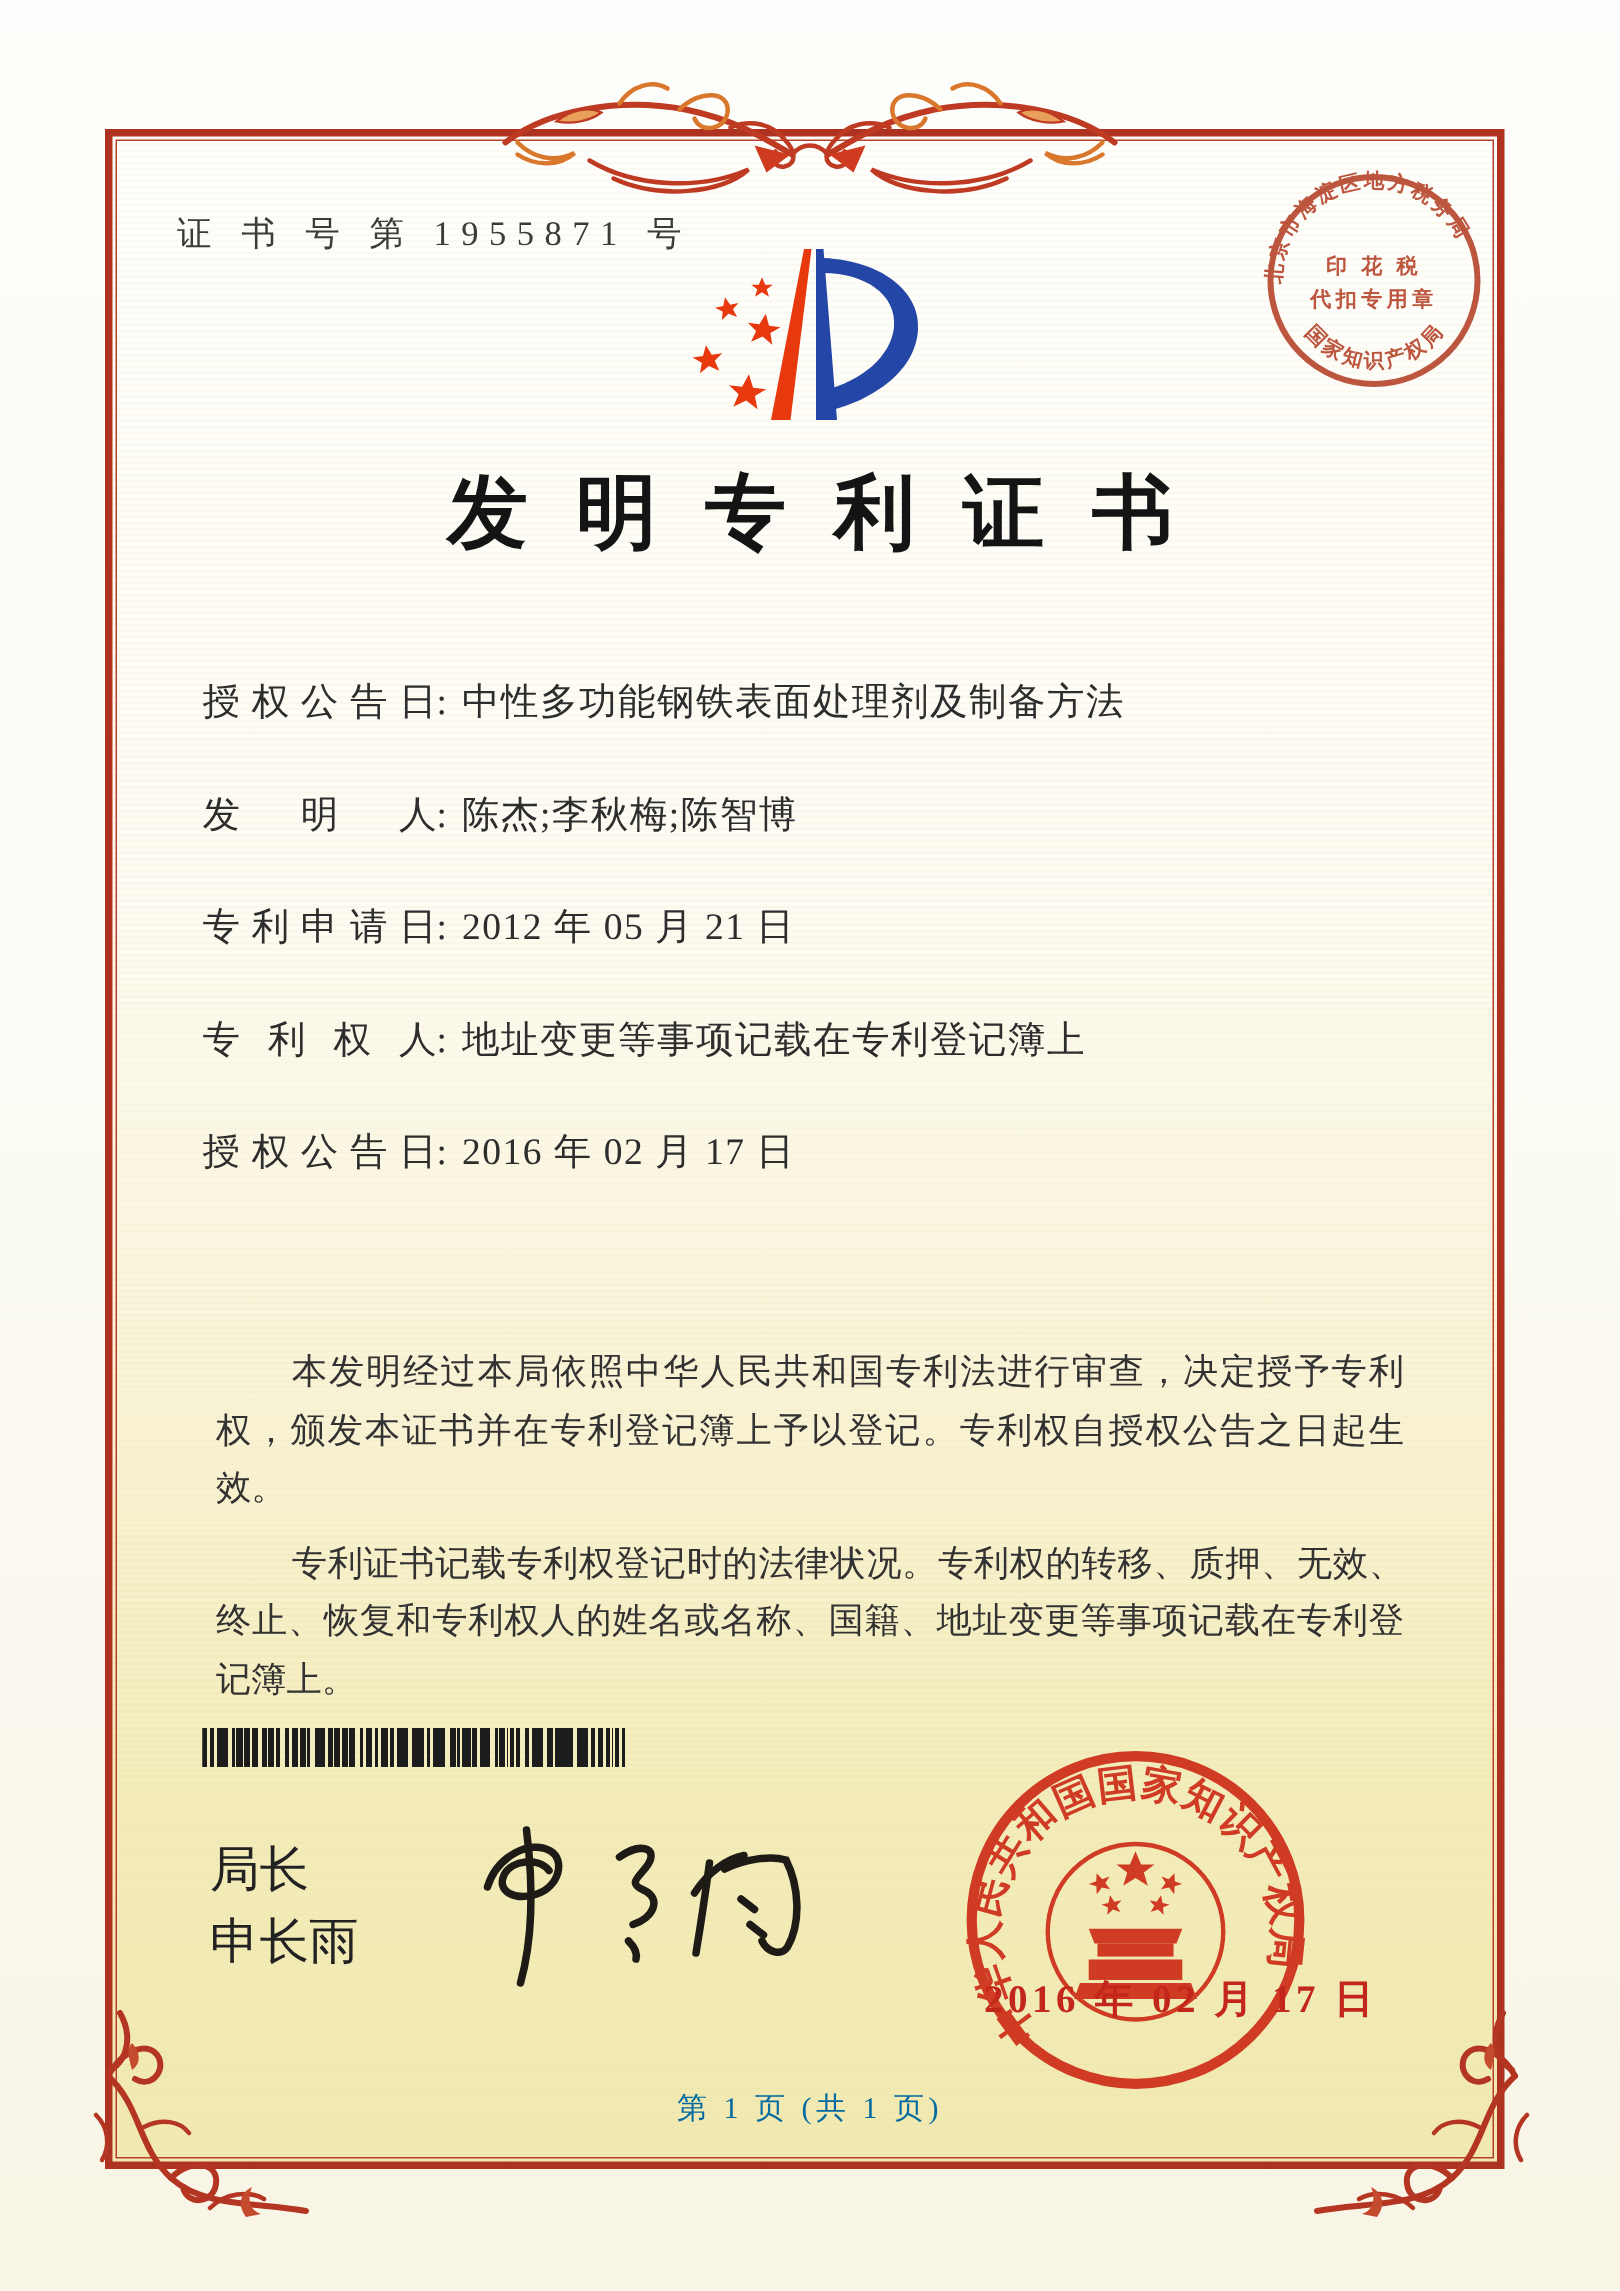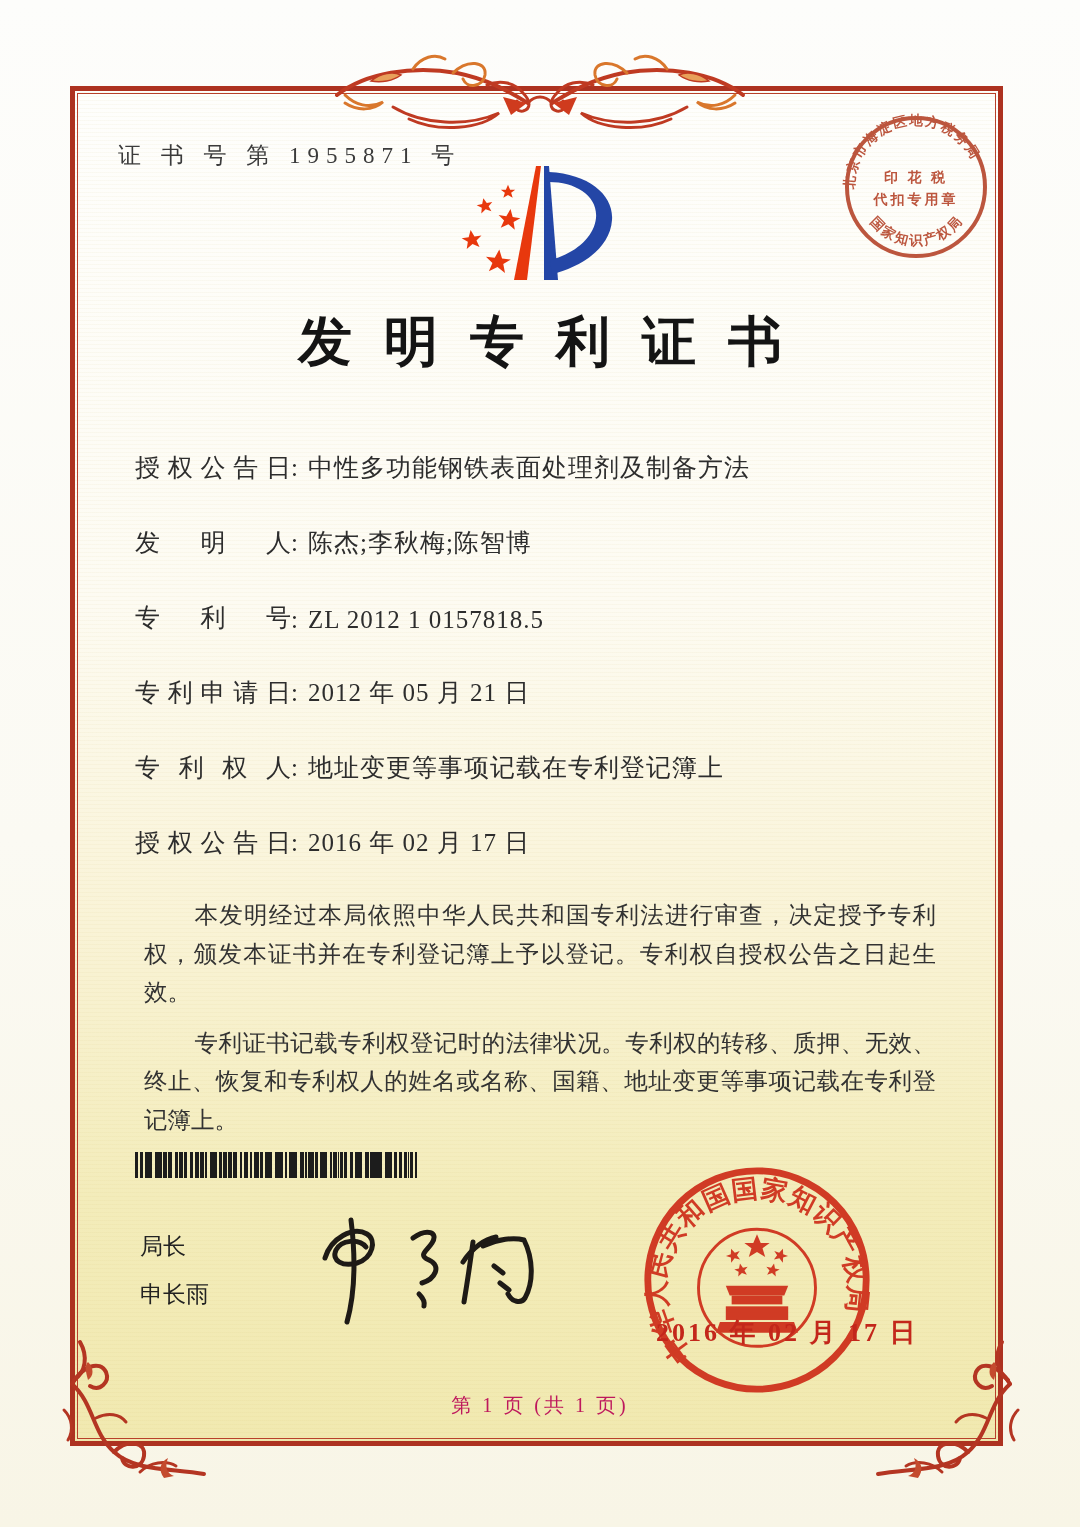--- a/index.html
+++ b/index.html
@@ -33,27 +33,27 @@
            text-align:justify;color:#323232;}
 
   .barcode{position:absolute;left:135px;top:1152px;width:282px;height:26px;
     background:
       repeating-linear-gradient(90deg,#1c1c1c 0 2px,rgba(0,0,0,0) 2px 5px),
       repeating-linear-gradient(90deg,#1c1c1c 0 3px,rgba(0,0,0,0) 3px 11px),
       repeating-linear-gradient(90deg,#1c1c1c 0 1px,rgba(0,0,0,0) 1px 7px),
       repeating-linear-gradient(90deg,rgba(0,0,0,0) 0 13px,#1c1c1c 13px 16px);}
 
   .signer{position:absolute;left:140px;top:1222px;font-family:"Liberation Sans","DejaVu Sans",sans-serif;
-          font-size:23px;color:#222;line-height:48px;}
+          font-size:33px;color:#222;line-height:48px;}
 
   .seal-date{position:absolute;left:656px;top:1315px;font-size:26px;color:#c3271b;
              letter-spacing:3px;font-weight:bold;z-index:6;}
 
   .footer{position:absolute;left:0;top:1392px;width:100%;text-align:center;
-          font-size:20px;letter-spacing:3px;color:#be185d;}
+          font-size:20px;letter-spacing:3px;color:#0369a1;}
 
   svg{position:absolute;overflow:visible;}
   .svg-dragons{left:335px;top:45px;}
   .svg-logo{left:452px;top:158px;}
   .svg-stamp{left:841px;top:112px;}
   .svg-seal{left:640px;top:1163px;z-index:5;}
   .svg-sign{left:295px;top:1182px;}
   .svg-corner-l{left:44px;top:1322px;}
   .svg-corner-r{left:868px;top:1322px;}
 
@@ -116,23 +116,20 @@
   </svg>
 
   <div class="title">发明专利证书</div>
 
   <div class="fields">
     <div class="field-row">
       <span class="flabel">授权公告日</span><span class="fcolon">:</span><span class="fvalue">中性多功能钢铁表面处理剂及制备方法</span>
     </div>
     <div class="field-row">
       <span class="flabel">发明人</span><span class="fcolon">:</span><span class="fvalue">陈杰;李秋梅;陈智博</span>
-    </div>
-    <div class="field-row">
-      <span class="flabel">专利号</span><span class="fcolon">:</span><span class="fvalue">ZL 2012 1 0157818.5</span>
     </div>
     <div class="field-row">
       <span class="flabel">专利申请日</span><span class="fcolon">:</span><span class="fvalue">2012 年 05 月 21 日</span>
     </div>
     <div class="field-row">
       <span class="flabel">专利权人</span><span class="fcolon">:</span><span class="fvalue">地址变更等事项记载在专利登记簿上</span>
     </div>
     <div class="field-row">
       <span class="flabel">授权公告日</span><span class="fcolon">:</span><span class="fvalue">2016 年 02 月 17 日</span>
     </div>

